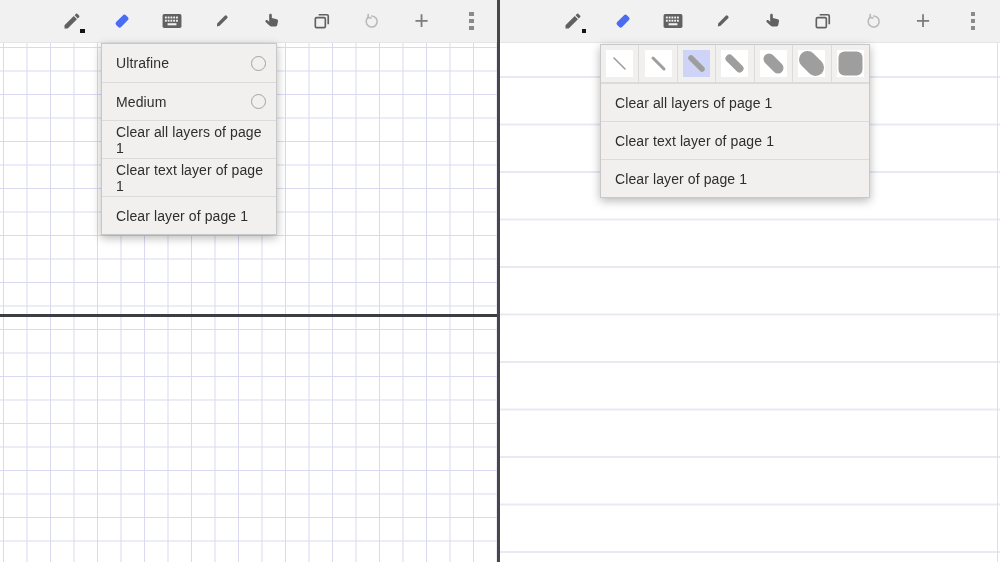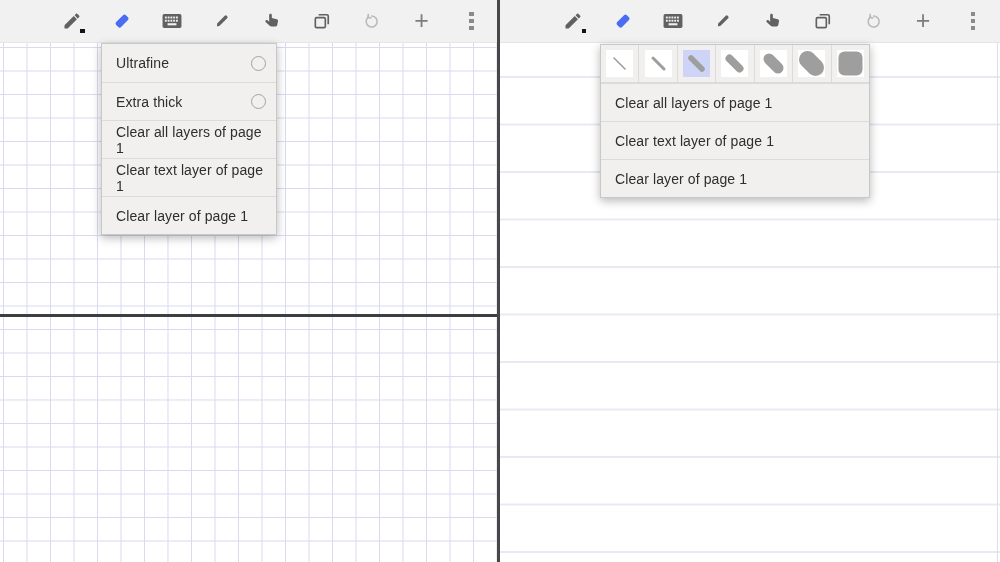--- a/index.html
+++ b/index.html
@@ -136,21 +136,21 @@
           </span>
       </div>
     </div>
 
     <div class="popup" id="popup-left">
       <div class="menu-item">
         <span class="mi-label">Ultrafine</span>
         <span class="radio"></span>
       </div>
       <div class="menu-item">
-        <span class="mi-label">Extra thick</span>
+        <span class="mi-label">Medium</span>
         <span class="radio"></span>
       </div>
       <div class="menu-item">
         <span class="mi-label">Clear all layers of page 1</span>
       </div>
       <div class="menu-item">
         <span class="mi-label">Clear text layer of page 1</span>
       </div>
       <div class="menu-item">
         <span class="mi-label">Clear layer of page 1</span>

